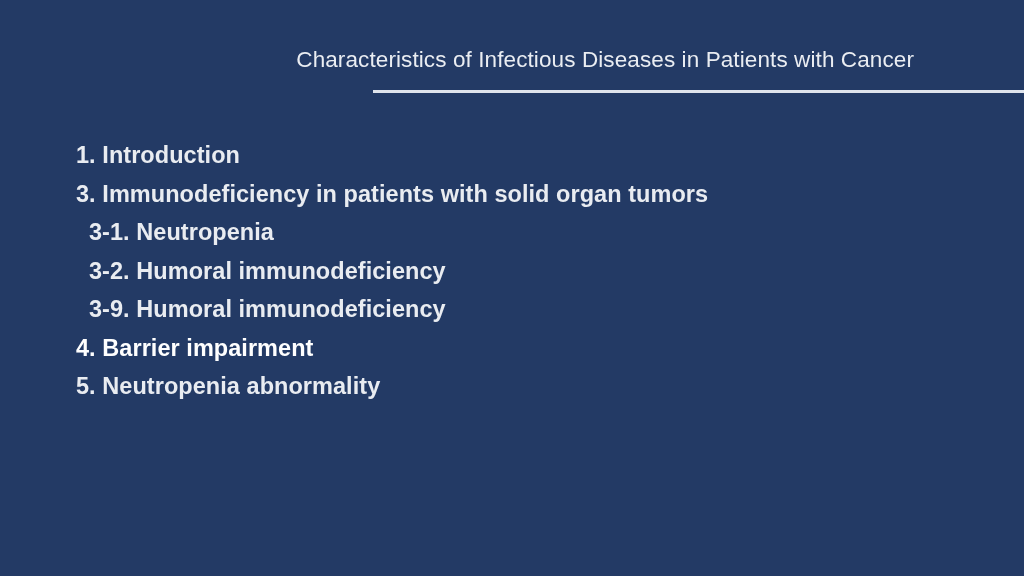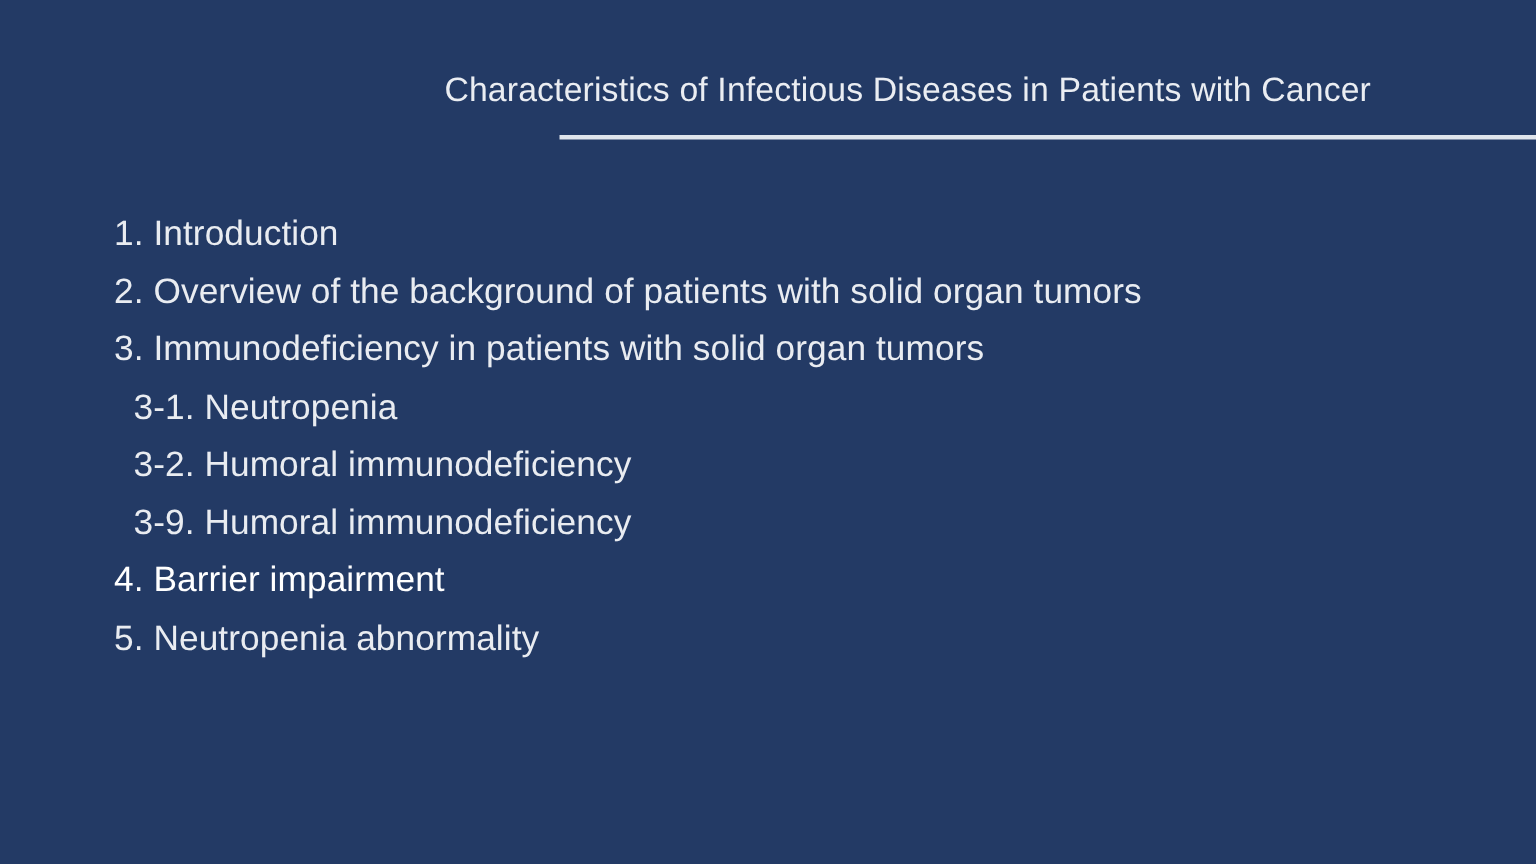--- a/index.html
+++ b/index.html
@@ -58,21 +58,21 @@
     left: 0;
     top: 136px;
     width: 1024px;
   }
 
   .agenda-item {
     position: relative;
     height: 38.5px;
     line-height: 38.5px;
     font-size: 23.5px;
-    font-weight: 400;
+    font-weight: 700;
     color: #e9ecf1;
     white-space: nowrap;
     padding-left: 76px;
     letter-spacing: 0.05px;
   }
 
   .agenda-item.level-sub {
     padding-left: 89px;
   }
 
@@ -93,21 +93,20 @@
 
 <div id="slide">
 
   <div id="title-block">
     <div id="slide-title">Characteristics of Infectious Diseases in Patients with Cancer</div>
     <div id="title-rule"></div>
   </div>
 
   <div id="agenda-list">
       <div class="agenda-item level-main"><span class="agenda-num">1.</span> <span class="agenda-label">Introduction</span></div>
-      <div class="agenda-item level-main"><span class="agenda-num">2.</span> <span class="agenda-label">Overview of the background of patients with solid organ tumors</span></div>
       <div class="agenda-item level-main"><span class="agenda-num">3.</span> <span class="agenda-label">Immunodeficiency in patients with solid organ tumors</span></div>
       <div class="agenda-item level-sub"><span class="agenda-num">3-1.</span> <span class="agenda-label">Neutropenia</span></div>
       <div class="agenda-item level-sub"><span class="agenda-num">3-2.</span> <span class="agenda-label">Humoral immunodeficiency</span></div>
       <div class="agenda-item level-sub"><span class="agenda-num">3-9.</span> <span class="agenda-label">Humoral immunodeficiency</span></div>
       <div class="agenda-item level-main highlight"><span class="agenda-num">4.</span> <span class="agenda-label">Barrier impairment</span></div>
       <div class="agenda-item level-main"><span class="agenda-num">5.</span> <span class="agenda-label">Neutropenia abnormality</span></div>
     </div>
 
 </div>
 

